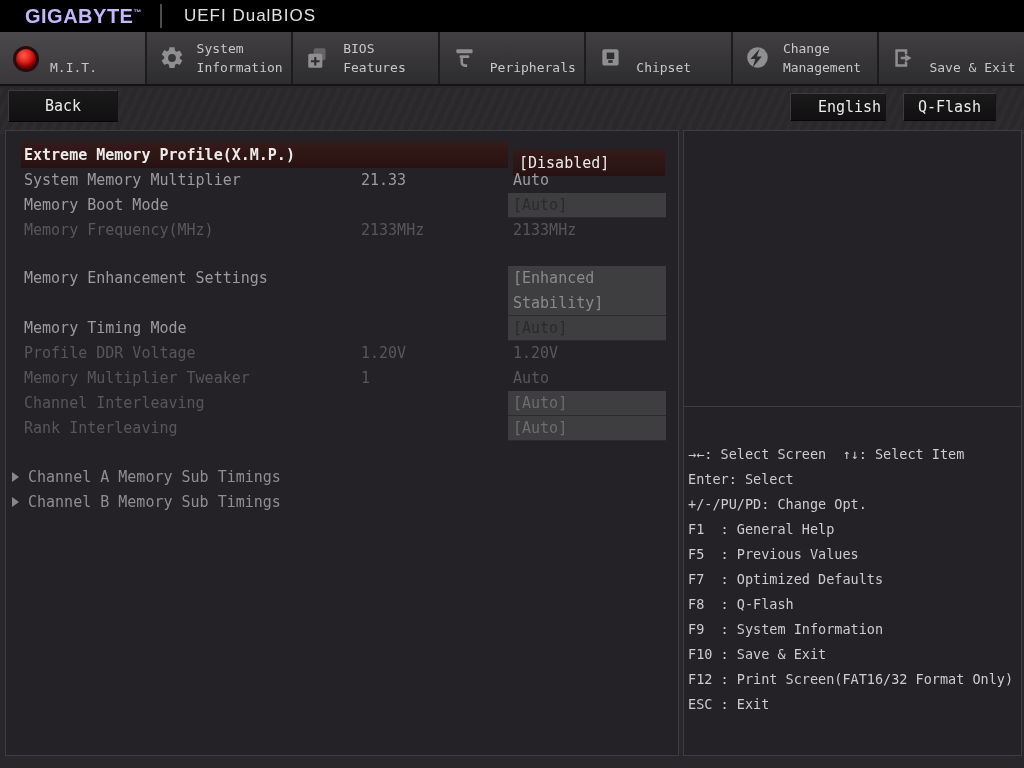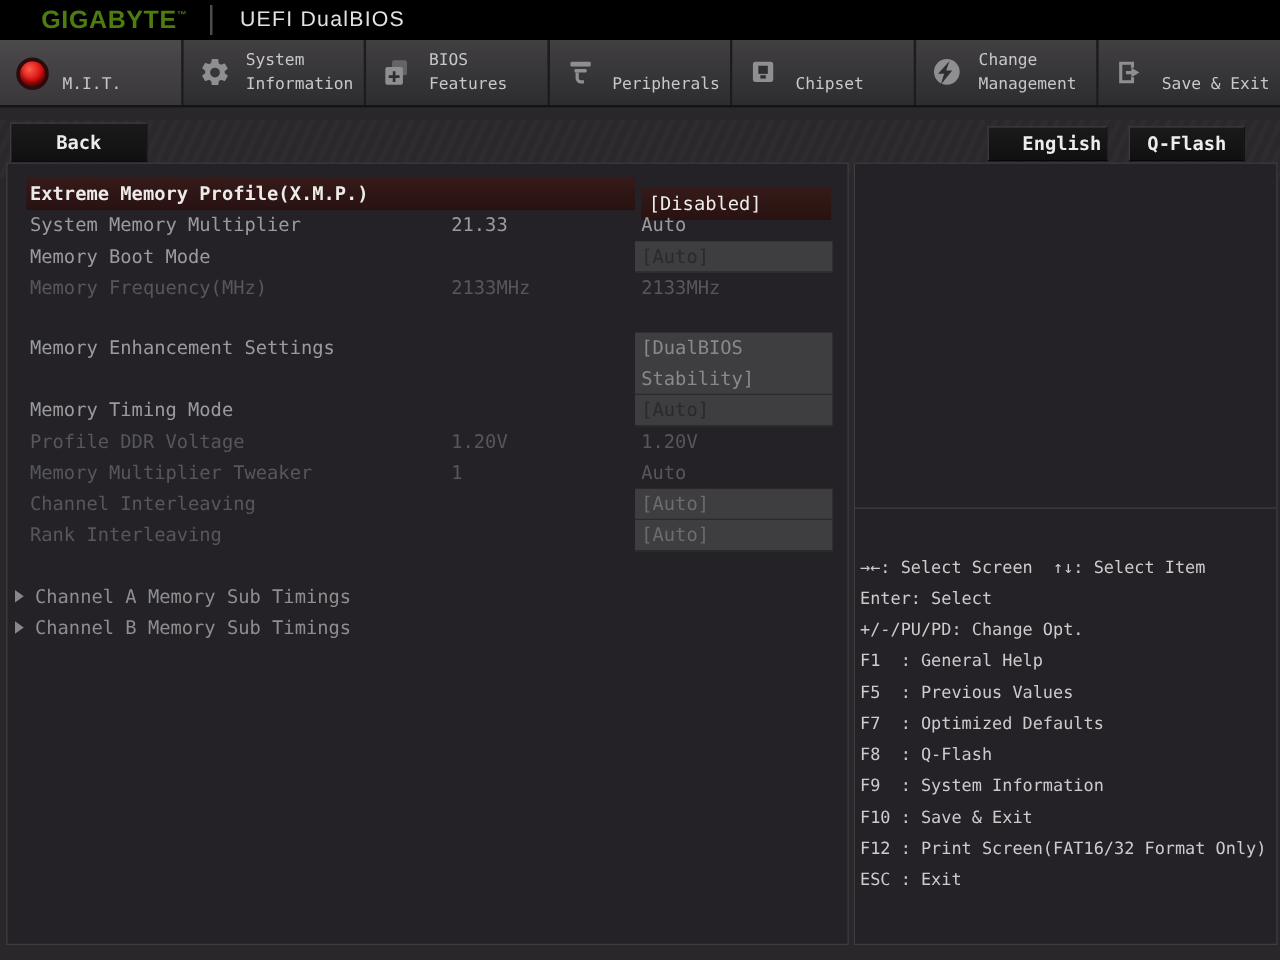--- a/index.html
+++ b/index.html
@@ -4,21 +4,21 @@
 <style>
   html,body{margin:0;padding:0;}
   body{
     width:1024px;height:768px;position:relative;overflow:hidden;
     background:#29272a;
     font-family:"DejaVu Sans Mono",monospace;
     -webkit-font-smoothing:antialiased;
   }
   
   .topbar{position:absolute;left:0;top:0;width:1024px;height:32px;background:#000;display:flex;align-items:center;}
-  .brand{font-family:"Liberation Sans",sans-serif;font-weight:bold;font-size:20px;color:#4d7c0f;letter-spacing:.5px;margin-left:33px;}
+  .brand{font-family:"Liberation Sans",sans-serif;font-weight:bold;font-size:20px;color:#c4b5fd;letter-spacing:.5px;margin-left:25px;}
   .brand sup{font-size:8px;vertical-align:super;}
   .topbar-divider{width:2px;height:24px;background:#4c4c4c;margin:0 22px 0 18px;}
   .uefi-title{font-family:"Liberation Sans",sans-serif;font-size:17px;color:#e2e2e2;letter-spacing:1px;}
   
   .tabbar{
     position:absolute;left:0;top:32px;width:1024px;height:52px;display:flex;
     background:#343336;
     background-image:repeating-linear-gradient(115deg,rgba(255,255,255,.02) 0 3px,rgba(0,0,0,.03) 3px 7px);
     border-bottom:2px solid #141316;
   }
@@ -33,24 +33,23 @@
   .tab .ticon{position:absolute;left:12px;top:13px;width:26px;height:26px;}
   .tab .ticon svg{width:26px;height:26px;display:block;}
   .tab-label{margin-left:38px;font-size:13px;line-height:19px;color:#c7c7c9;max-width:96px;}
   .red-dot{
     width:20px;height:20px;border-radius:50%;margin:1px;
     background:radial-gradient(circle at 38% 32%,#ff5a4a,#d40d0d 55%,#6e0404 95%);
     border:3px solid #2b0b0b;box-shadow:inset 0 -3px 4px rgba(0,0,0,.45);
   }
   
   .toolbar{
-    position:absolute;left:0;top:96px;width:1024px;height:46px;
+    position:absolute;left:0;top:88px;width:1024px;height:46px;
     background:#2b292c;
     background-image:repeating-linear-gradient(115deg,rgba(255,255,255,.015) 0 4px,rgba(0,0,0,.02) 4px 9px);
-    font-weight:bold;
   }
   .btn{
     position:absolute;box-sizing:border-box;
     background:linear-gradient(#1a1a1a,#101010);
     border:1px solid #3c3b3d;border-bottom-color:#060606;border-right-color:#131313;
     color:#ececec;font-size:15px;display:flex;align-items:center;justify-content:center;cursor:default;
   }
   .btn-back{left:8px;top:2px;width:110px;height:32px;}
   .btn-english{left:790px;top:5px;width:96px;height:28px;padding-left:23px;}
   .btn-qflash{left:903px;top:5px;width:93px;height:28px;}
@@ -193,21 +192,21 @@
       <span class="lbl">Memory Boot Mode</span>
       <div class="box t-dark">[Auto]</div>
     </div>
     <div class="row" style="margin-bottom: 23px;">
       <span class="lbl dis">Memory Frequency(MHz)</span>
       <span class="mid dis">2133MHz</span>
       <span class="valp dis">2133MHz</span>
     </div>
     <div class="row tall">
       <span class="lbl">Memory Enhancement Settings</span>
-      <div class="box t-gray"><div>[DualBIOS</div><div>Stability]</div></div>
+      <div class="box t-gray"><div>[Enhanced</div><div>Stability]</div></div>
     </div>
     <div class="row">
       <span class="lbl">Memory Timing Mode</span>
       <div class="box t-dark">[Auto]</div>
     </div>
     <div class="row">
       <span class="lbl dis">Profile DDR Voltage</span>
       <span class="mid dis">1.20V</span>
       <span class="valp dis">1.20V</span>
     </div>

